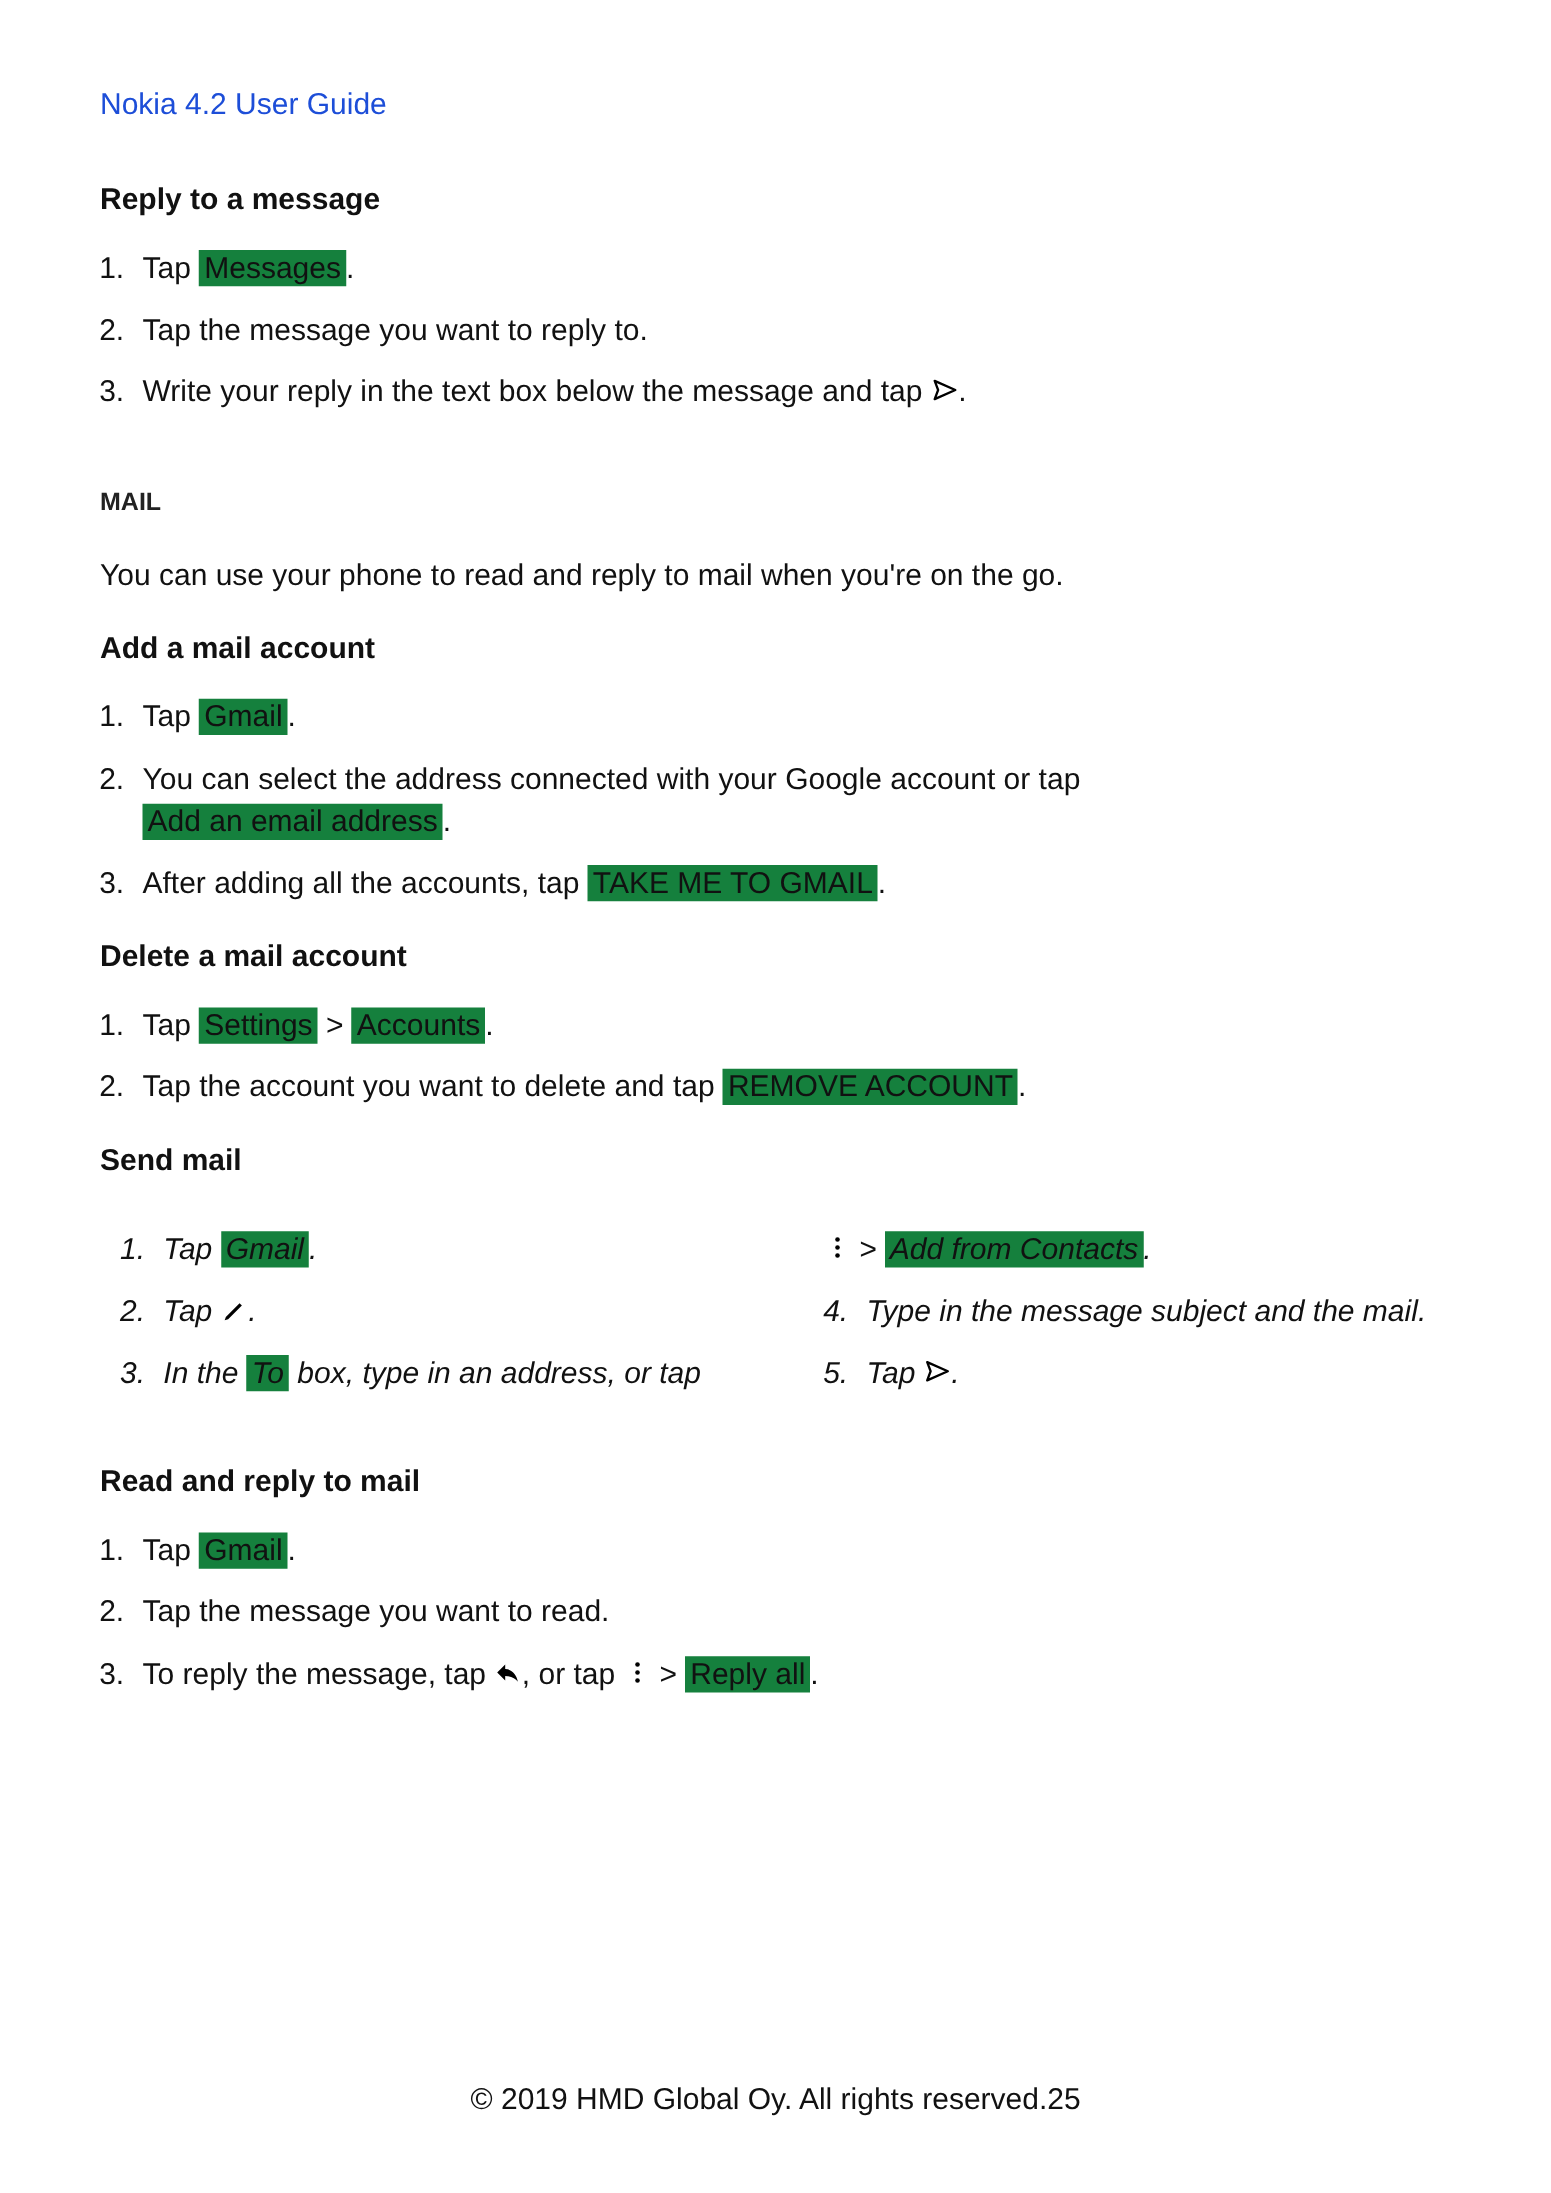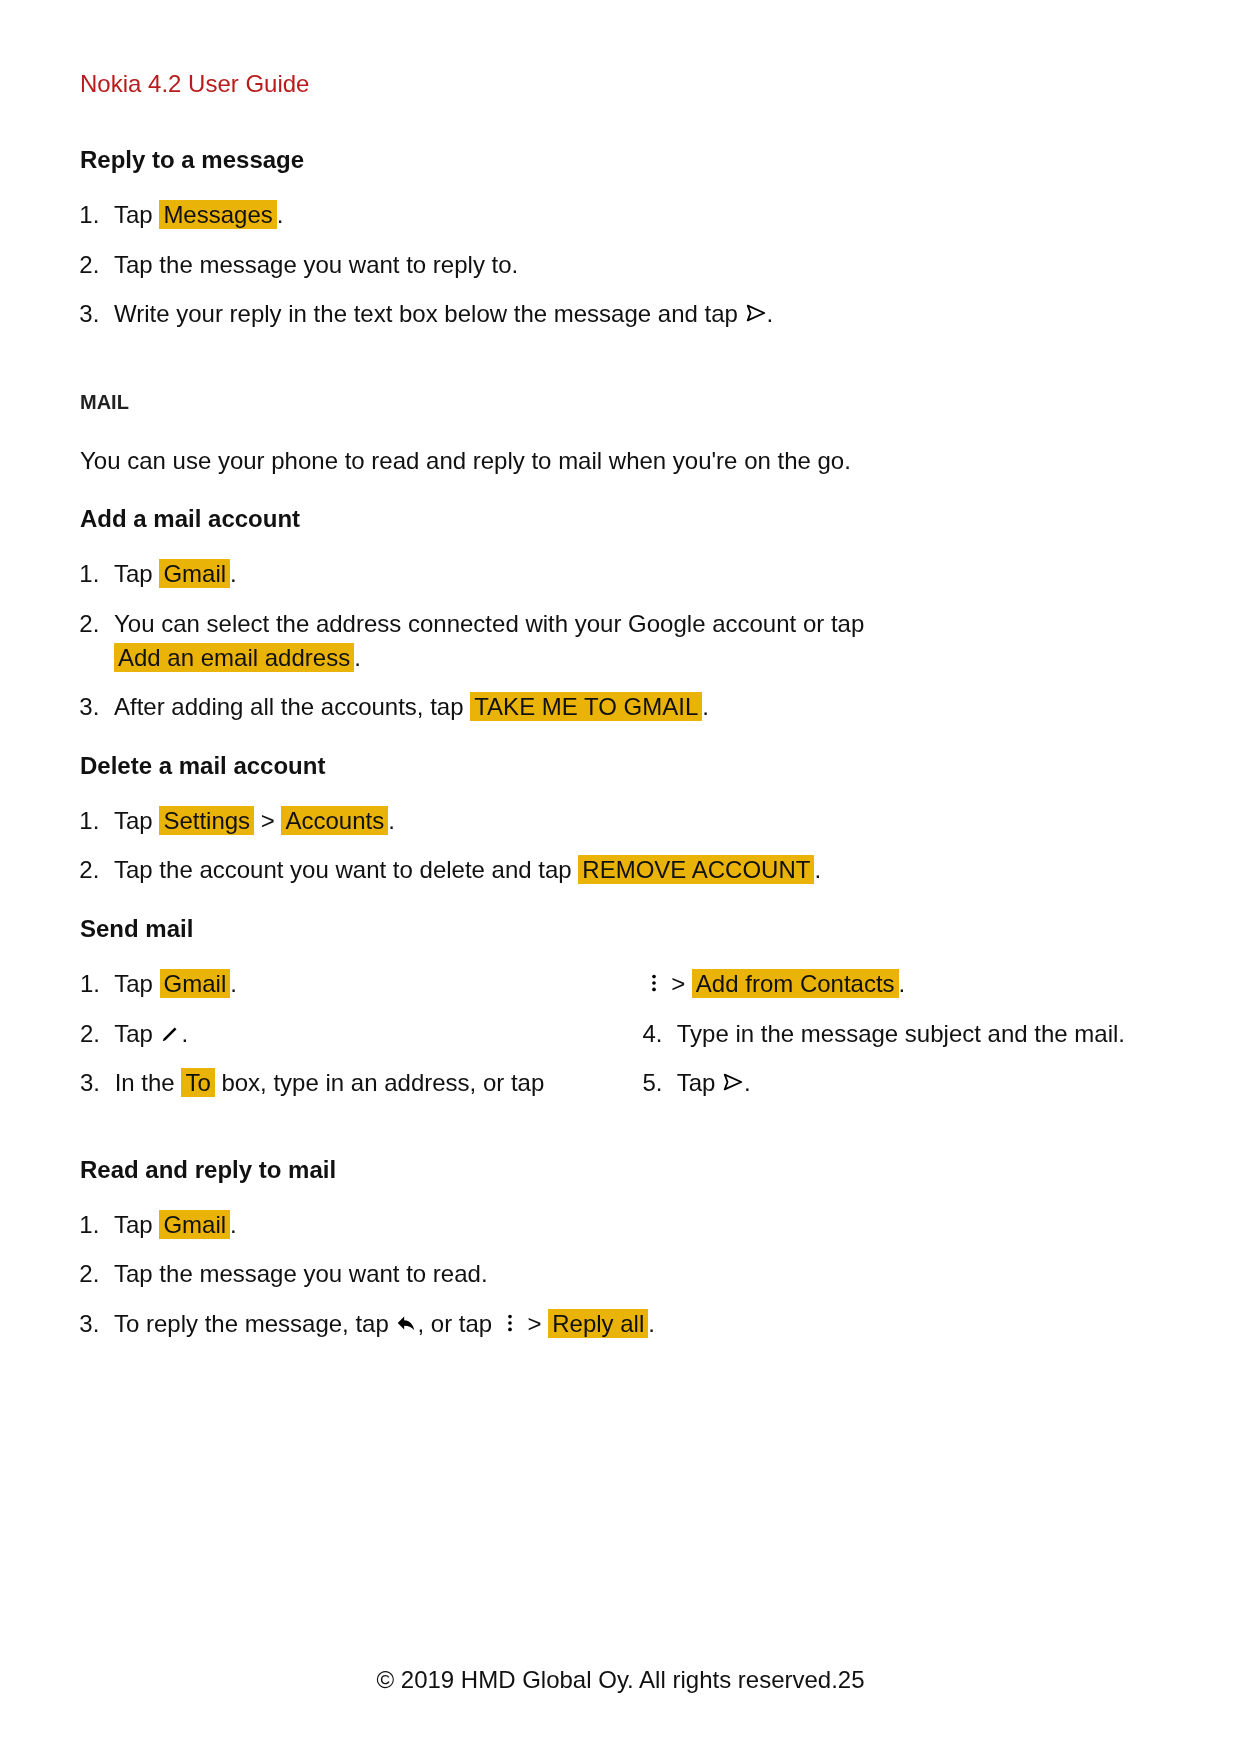--- a/index.html
+++ b/index.html
@@ -11,21 +11,21 @@
   }
   .page {
     width: 1241px;
     height: 1754px;
     box-sizing: border-box;
     padding: 70px 80px 60px 80px;
     position: relative;
   }
   .doc-title {
     font-size: 24px;
-    color: #b91c1c;
+    color: #1d4ed8;
     margin-bottom: 48px;
   }
   .h3 {
     font-weight: 600;
     font-size: 24px;
     margin: 24px 0 24px 0;
   }
   .h2 {
     font-weight: 700;
     font-size: 20px;
@@ -41,21 +41,21 @@
     padding-left: 26px;
     margin: 0 0 28px 0;
   }
   ol.steps > li {
     font-size: 24px;
     line-height: 1.4;
     padding-left: 8px;
     margin-bottom: 16px;
   }
   .hl {
-    background: #eab308;
+    background: #15803d;
     padding: 1px 4px;
     border-radius: 0;
   }
   .icon-svg {
     display: inline-block;
     width: 22px;
     height: 22px;
     vertical-align: -2px;
   }
   .footer {
@@ -71,21 +71,22 @@
   .two-col {
     display: flex;
     gap: 44px;
   }
   .two-col > .col {
     flex: 1;
   }
   ol.nodecor {
     list-style: none;
     padding-left: 0;
-    margin: 0;
+    margin: 16px;
+    font-style: italic;
   }
   ol.nodecor > li {
     font-size: 24px;
     line-height: 1.4;
     margin-bottom: 16px;
   }
   .li-num {
     display: inline-block;
     width: 28px;
   }

